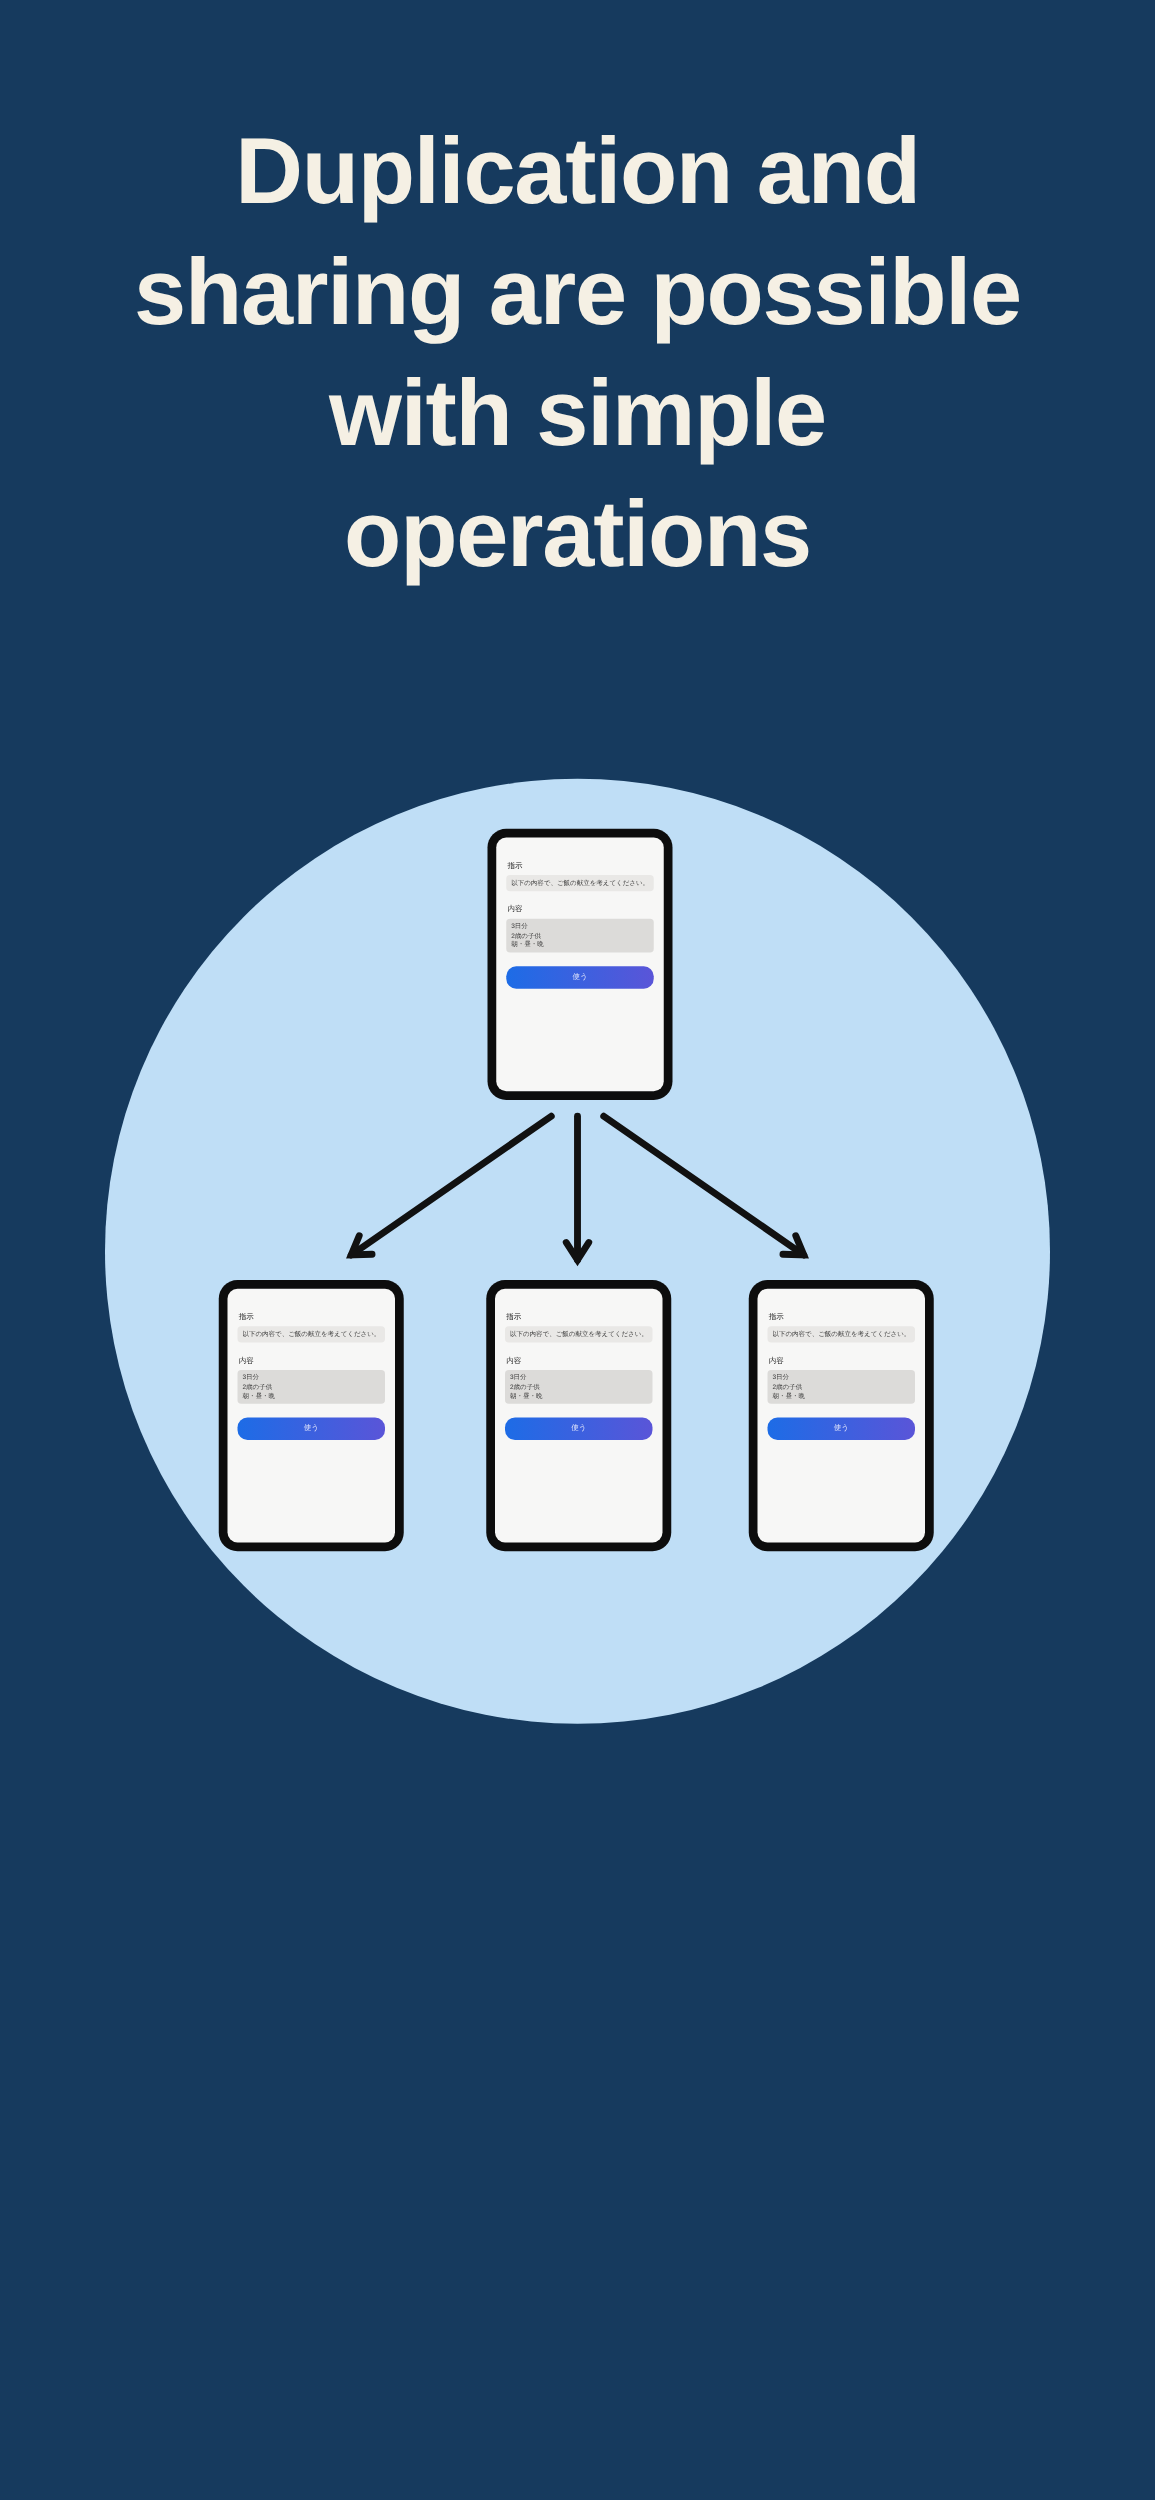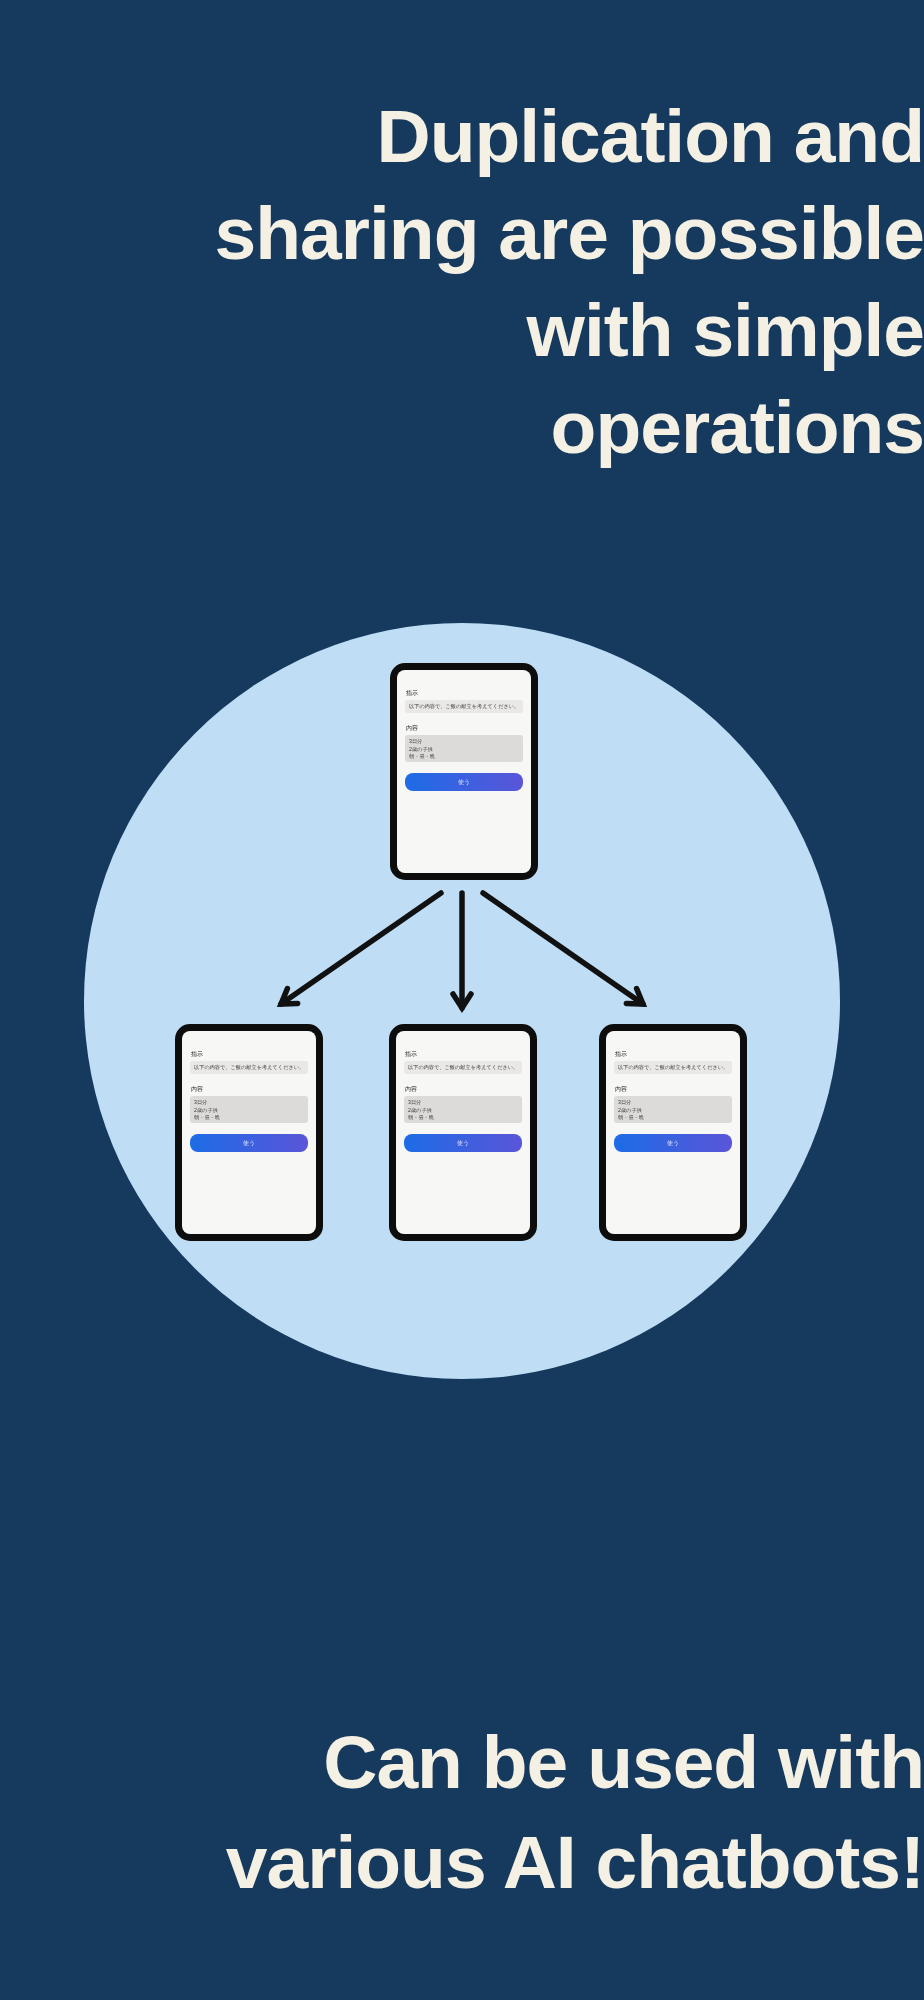--- a/index.html
+++ b/index.html
@@ -8,21 +8,21 @@
     width: 924px;
     height: 2000px;
     background: #163a5e;
     overflow: hidden;
     font-family: "Liberation Sans", sans-serif;
   }
   .headline {
     position: absolute;
     left: 0;
     width: 100%;
-    text-align: right;
+    text-align: center;
     color: #f5f0e4;
     font-weight: bold;
     font-size: 75px;
     line-height: 97px;
     letter-spacing: -1px;
     white-space: pre-line;
     margin: 0;
   }
   .headline-top { top: 88px; }
   .headline-bottom { top: 1712px; line-height: 100px; }
@@ -179,16 +179,14 @@
       <div class="field-label">指示</div>
       <div class="text-input">以下の内容で、ご飯の献立を考えてください。</div>
       <div class="field-label">内容</div>
       <div class="text-area">3日分
 2歳の子供
 朝・昼・晩</div>
       <div class="use-button">使う</div>
     </div>
   </div>
 
-  <h2 class="headline headline-bottom">Can be used with
-various AI chatbots!</h2>
 
 </div>
 
 </body></html>

